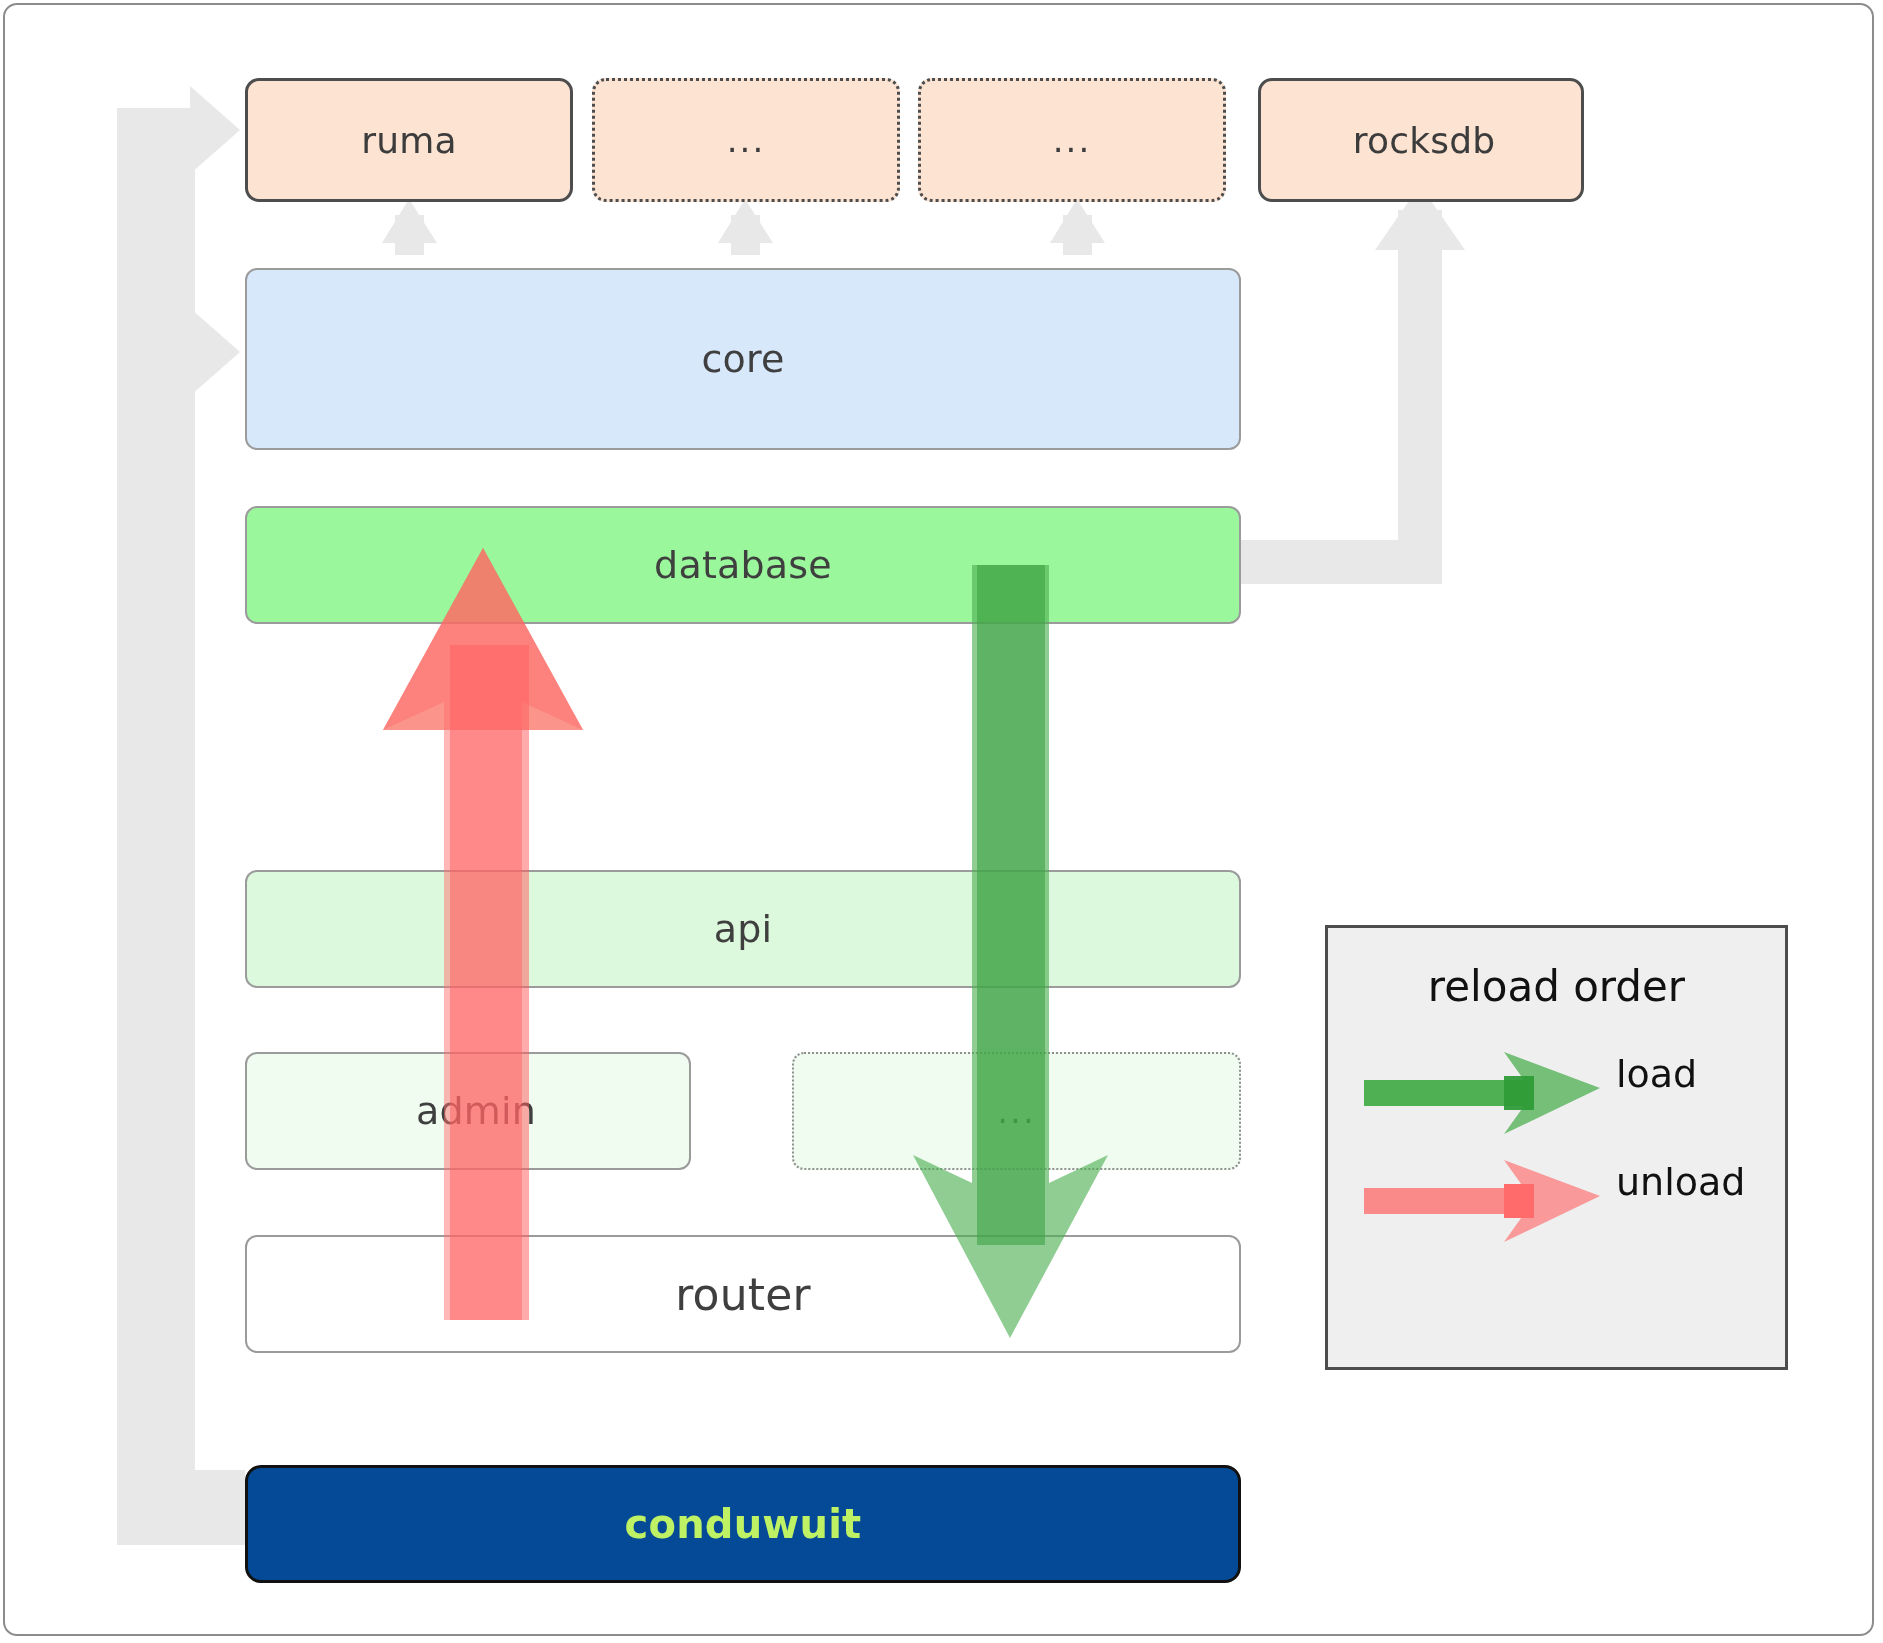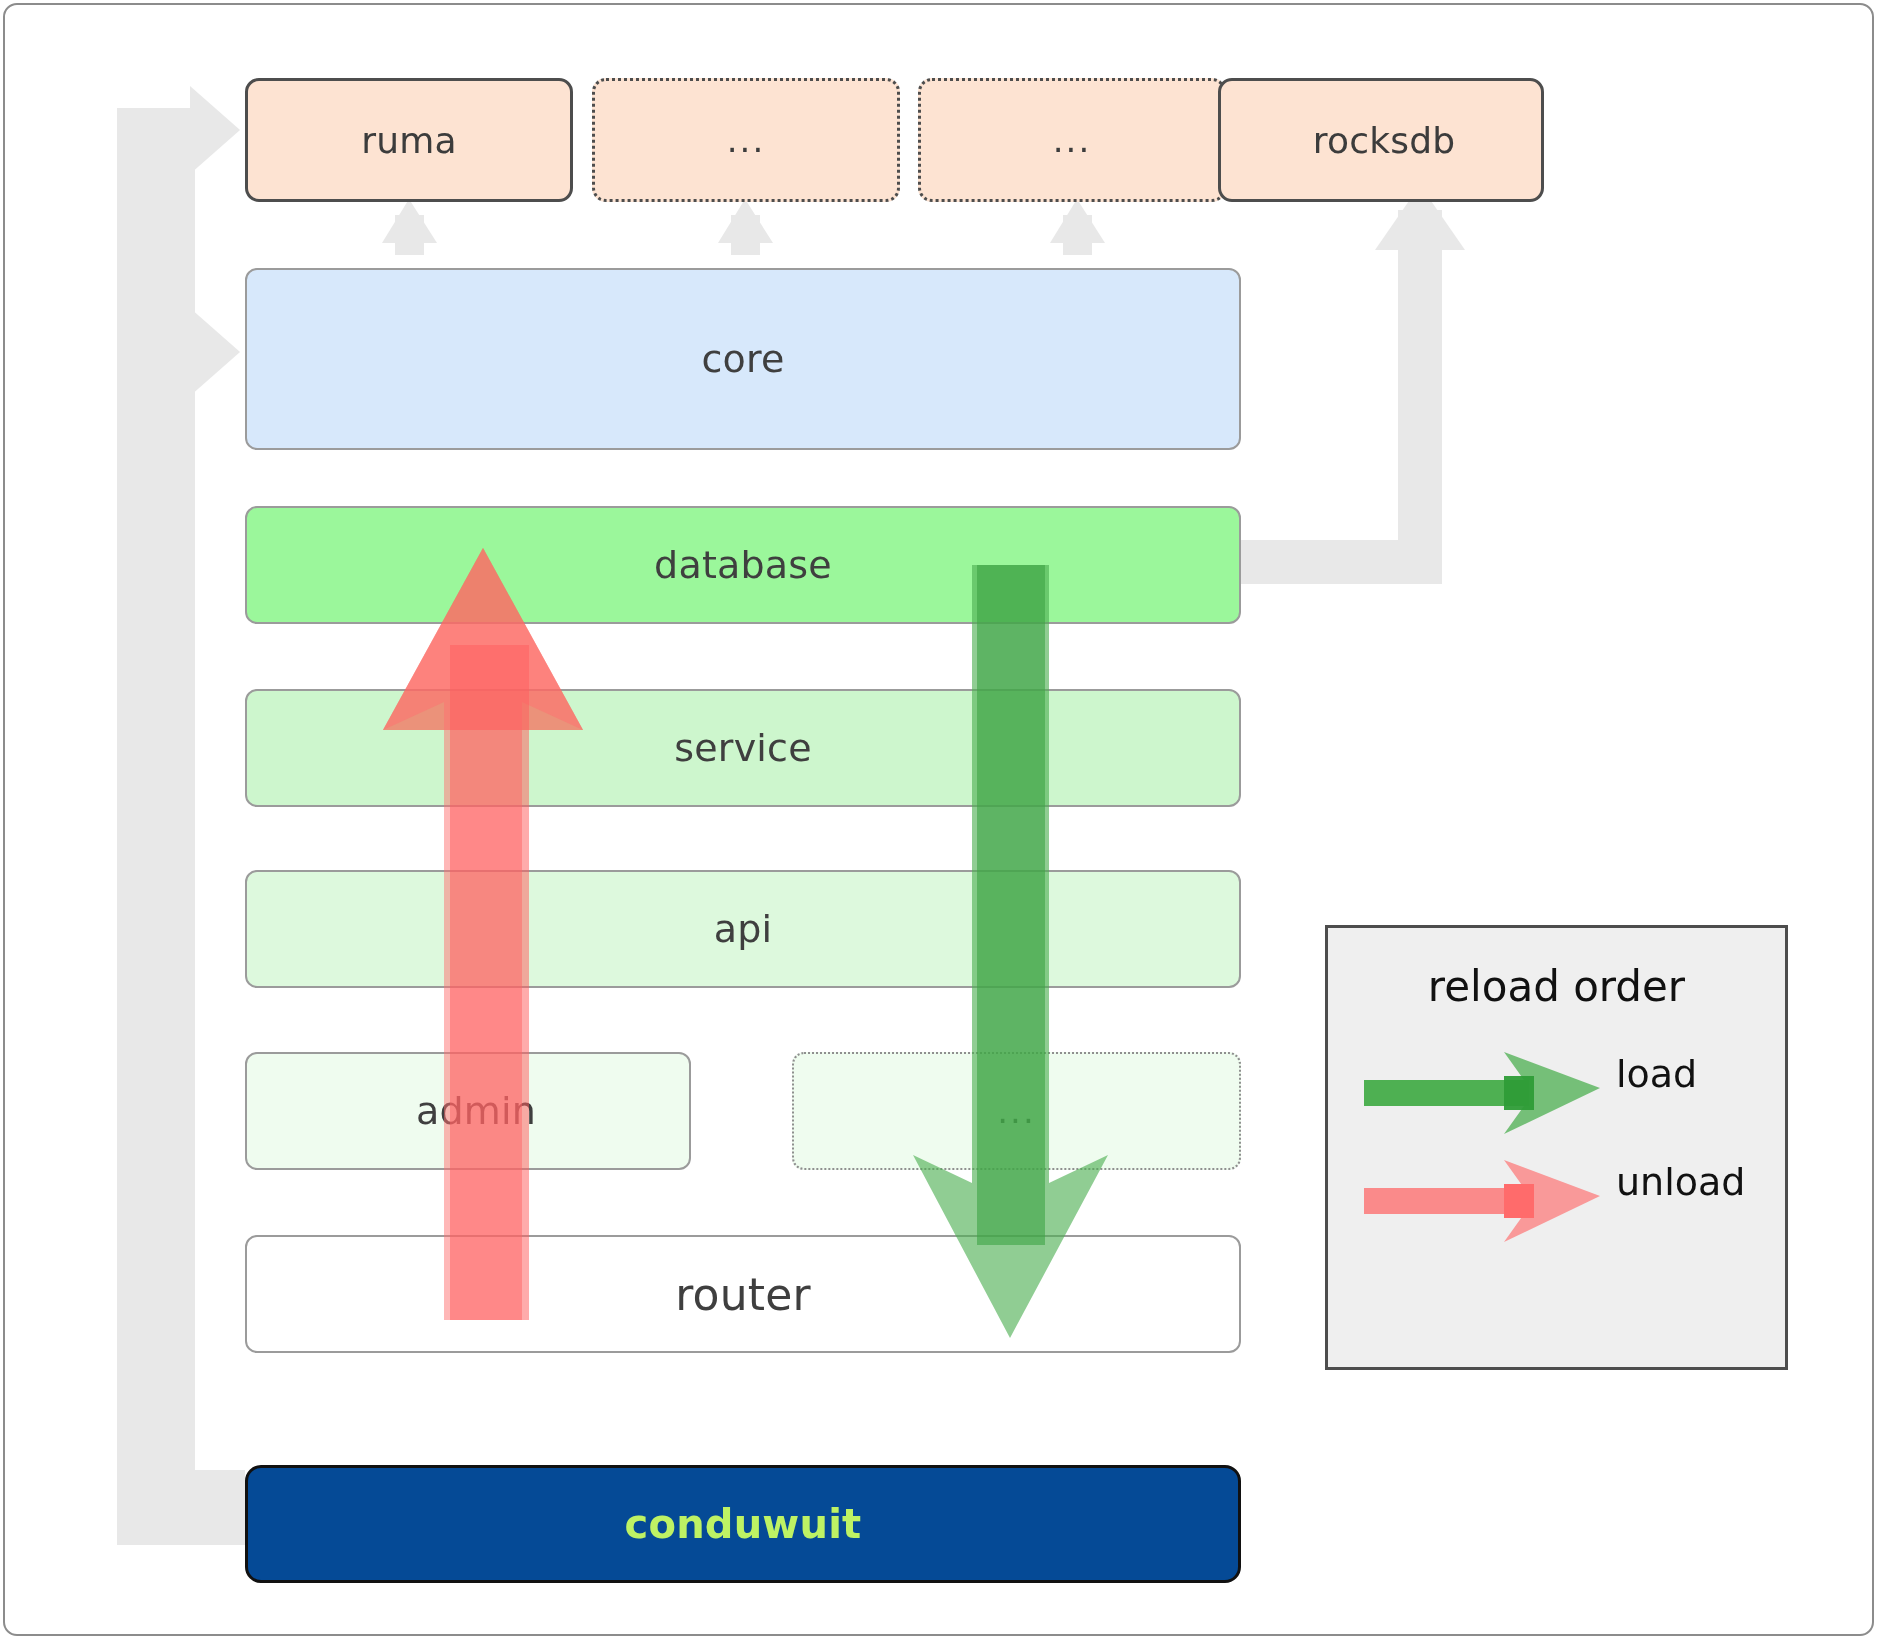--- a/index.html
+++ b/index.html
@@ -99,35 +99,32 @@
   </div>
 
   <div class="node dep dotted" style="left:592px;top:78px;width:308px;height:124px;">
     <span class="lbl dots">...</span>
   </div>
 
   <div class="node dep dotted" style="left:918px;top:78px;width:308px;height:124px;">
     <span class="lbl dots">...</span>
   </div>
 
-  <div class="node dep" style="left:1218px;top:78px;width:326px;height:124px;padding-left:6px;">
+  <div class="node dep" style="left:1258px;top:78px;width:326px;height:124px;padding-left:6px;">
     <span class="lbl">rocksdb</span>
   </div>
 
   <div class="node core" style="left:245px;top:268px;width:996px;height:182px;">
     <span class="lbl">core</span>
   </div>
 
   <div class="node database" style="left:245px;top:506px;width:996px;height:118px;">
     <span class="lbl">database</span>
   </div>
 
-  <div class="node service" style="left:245px;top:689px;width:996px;height:118px;">
-    <span class="lbl">service</span>
-  </div>
 
   <div class="node api" style="left:245px;top:870px;width:996px;height:118px;align-items:center;">
     <span class="lbl">api</span>
   </div>
 
   <div class="node leaf" style="left:245px;top:1052px;width:446px;height:118px;padding-left:16px;">
     <span class="lbl">admin</span>
   </div>
 
   <div class="node leaf dotted" style="left:792px;top:1052px;width:449px;height:118px;">

